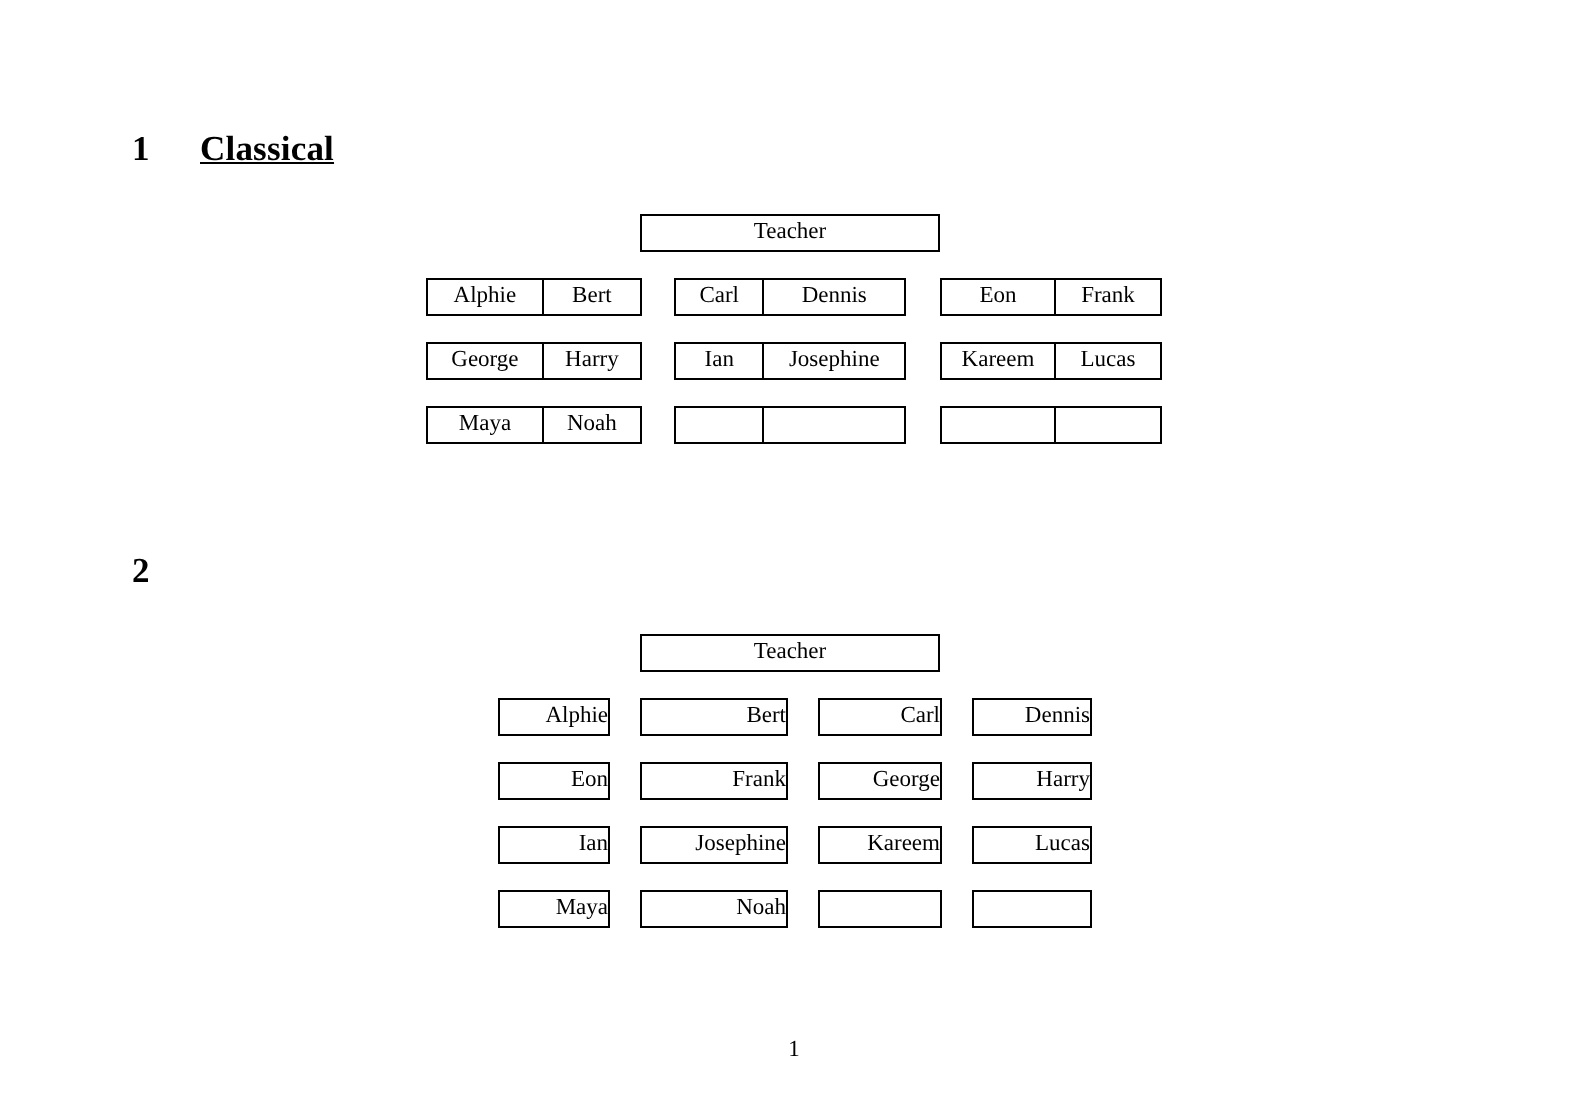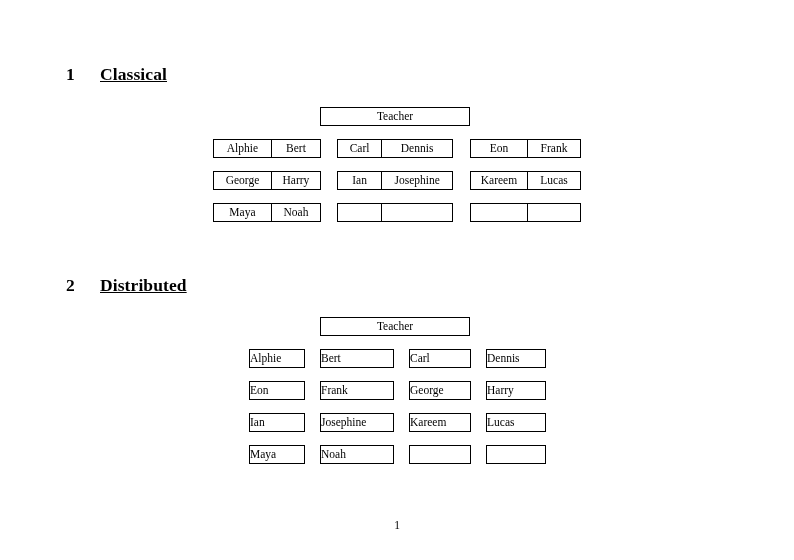--- a/index.html
+++ b/index.html
@@ -45,21 +45,21 @@
 
   
   .box {
     position: absolute;
     box-sizing: border-box;
     border: 1px solid #000000;
     background: #ffffff;
     height: 19px;
     font-size: 11.5px;
     line-height: 17px;
-    text-align: left;
+    text-align: right;
     white-space: nowrap;
     overflow: hidden;
   }
   .teacher-box {
     display: flex;
     align-items: center;
     justify-content: center;
   }
 
   
@@ -143,21 +143,20 @@
     <div class="cell" style="width:57px;">Kareem</div>
     <div class="cell" style="width:54px;">Lucas</div>
   </div>
   <div class="group-row" style="left:470px; top:203px; width:111px;">
     <div class="cell" style="width:57px;"></div>
     <div class="cell" style="width:54px;"></div>
   </div>
 
   <div class="section-heading" id="heading-distributed">
     <span class="sec-num">2</span>
-    <span class="sec-title">Distributed</span>
   </div>
 
   <div class="box teacher-box" style="left:320px; top:317px; width:150px;">Teacher</div>
 
   <div class="box" style="left:249px; top:349px; width:56px;">Alphie</div>
   <div class="box" style="left:320px; top:349px; width:74px;">Bert</div>
   <div class="box" style="left:409px; top:349px; width:62px;">Carl</div>
   <div class="box" style="left:486px; top:349px; width:60px;">Dennis</div>
 
   <div class="box" style="left:249px; top:381px; width:56px;">Eon</div>

